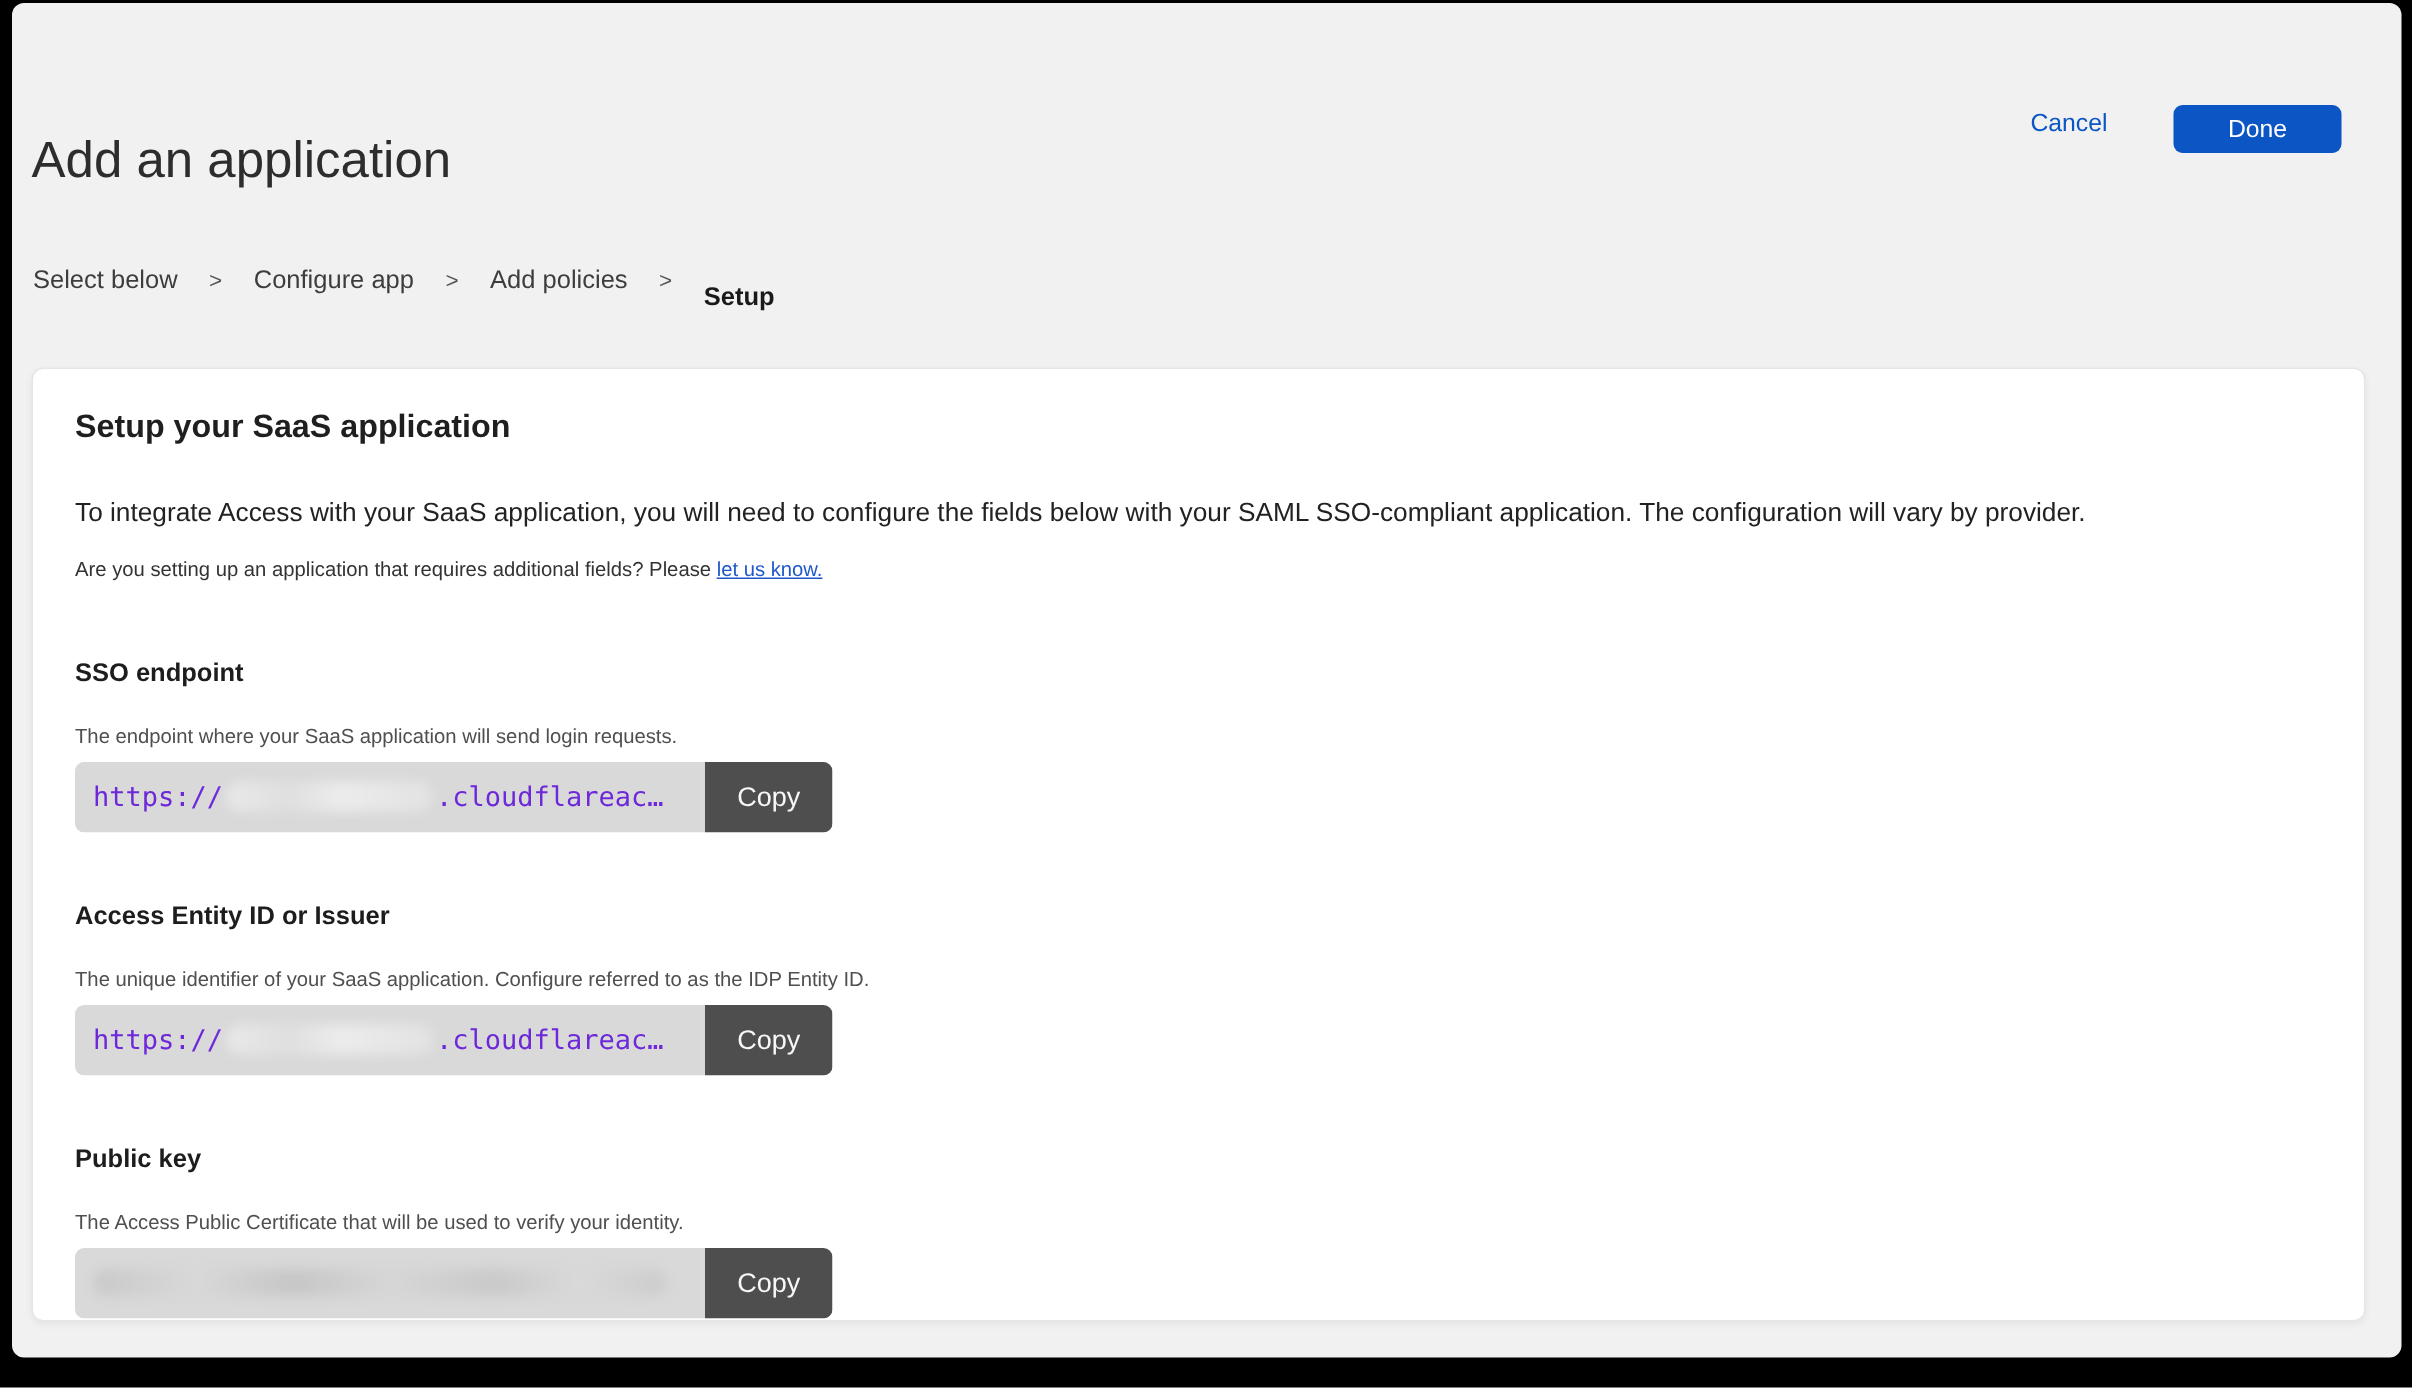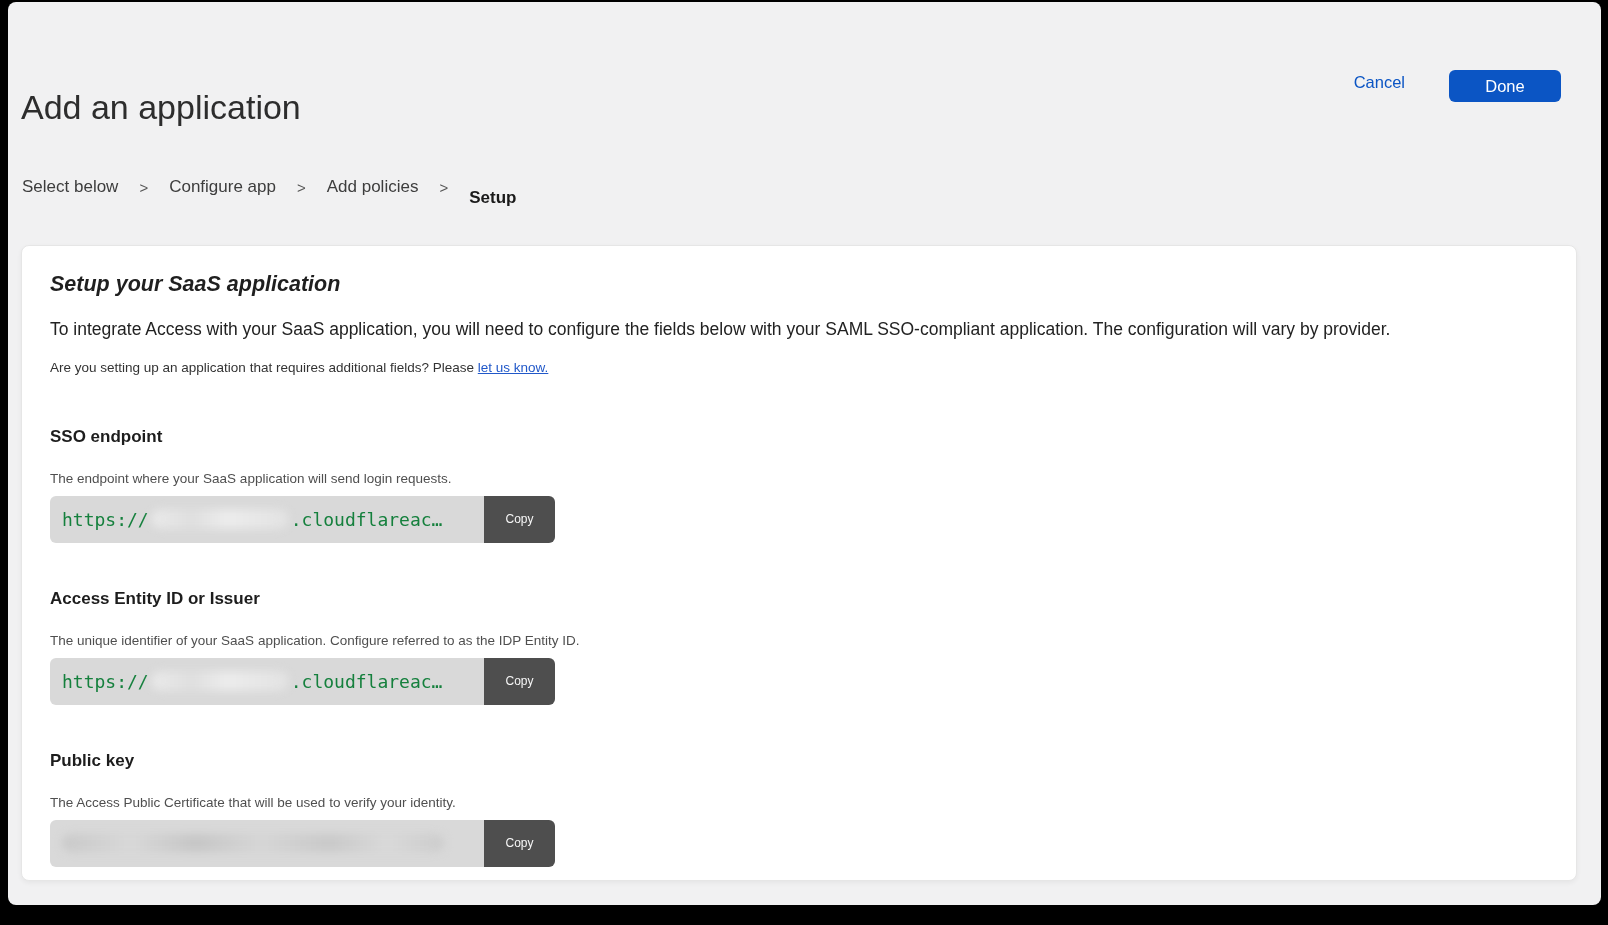--- a/index.html
+++ b/index.html
@@ -77,24 +77,23 @@
     border-radius: 8px;
     box-shadow: 0 2px 5px rgba(0,0,0,0.05);
     padding: 26px 28px;
     box-sizing: border-box;
   }
   .card-title {
     margin: 0;
     font-size: 21.5px;
     font-weight: 700;
     color: #1f1f1f;
-    font-style: italic;
   }
   .card-intro {
-    margin: 22px 0 0 0;
+    margin: 34px 0 0 0;
     font-size: 17.5px;
     color: #222;
     line-height: 1.25;
   }
   .card-note {
     margin-top: 19px;
     font-size: 13.5px;
     color: #333;
   }
   .card-note a {
@@ -124,46 +123,46 @@
     overflow: hidden;
   }
   .field-value {
     flex: 1;
     background: #d9d9d9;
     display: flex;
     align-items: center;
     padding: 0 12px;
     font-family: "DejaVu Sans Mono", monospace;
     font-size: 18px;
-    color: #15803d;
+    color: #6d28d9;
     white-space: nowrap;
     overflow: hidden;
   }
   .blur-blob {
     display: inline-block;
     width: 138px;
     height: 20px;
     margin: 0 2px;
     border-radius: 10px;
     background: linear-gradient(90deg, #e9e9e9 0%, #dfdfdf 30%, #ececec 55%, #e2e2e2 100%);
     filter: blur(4px);
     flex: none;
   }
   .blur-blob.full {
     width: 382px;
     height: 18px;
     margin: 0;
     background: linear-gradient(90deg, #c9c9c9 0%, #d8d8d8 18%, #c6c6c6 35%, #d6d6d6 52%, #c9c9c9 70%, #d9d9d9 85%, #cccccc 100%);
   }
   .copy-button {
-    width: 71px;
+    width: 85px;
     flex: none;
     background: #4e4e4e;
     color: #f7f7f7;
-    font-size: 12px;
+    font-size: 18px;
     display: flex;
     align-items: center;
     justify-content: center;
     cursor: pointer;
     border: none;
     font-family: "Liberation Sans", sans-serif;
   }
 </style>
 </head>
 <body>

